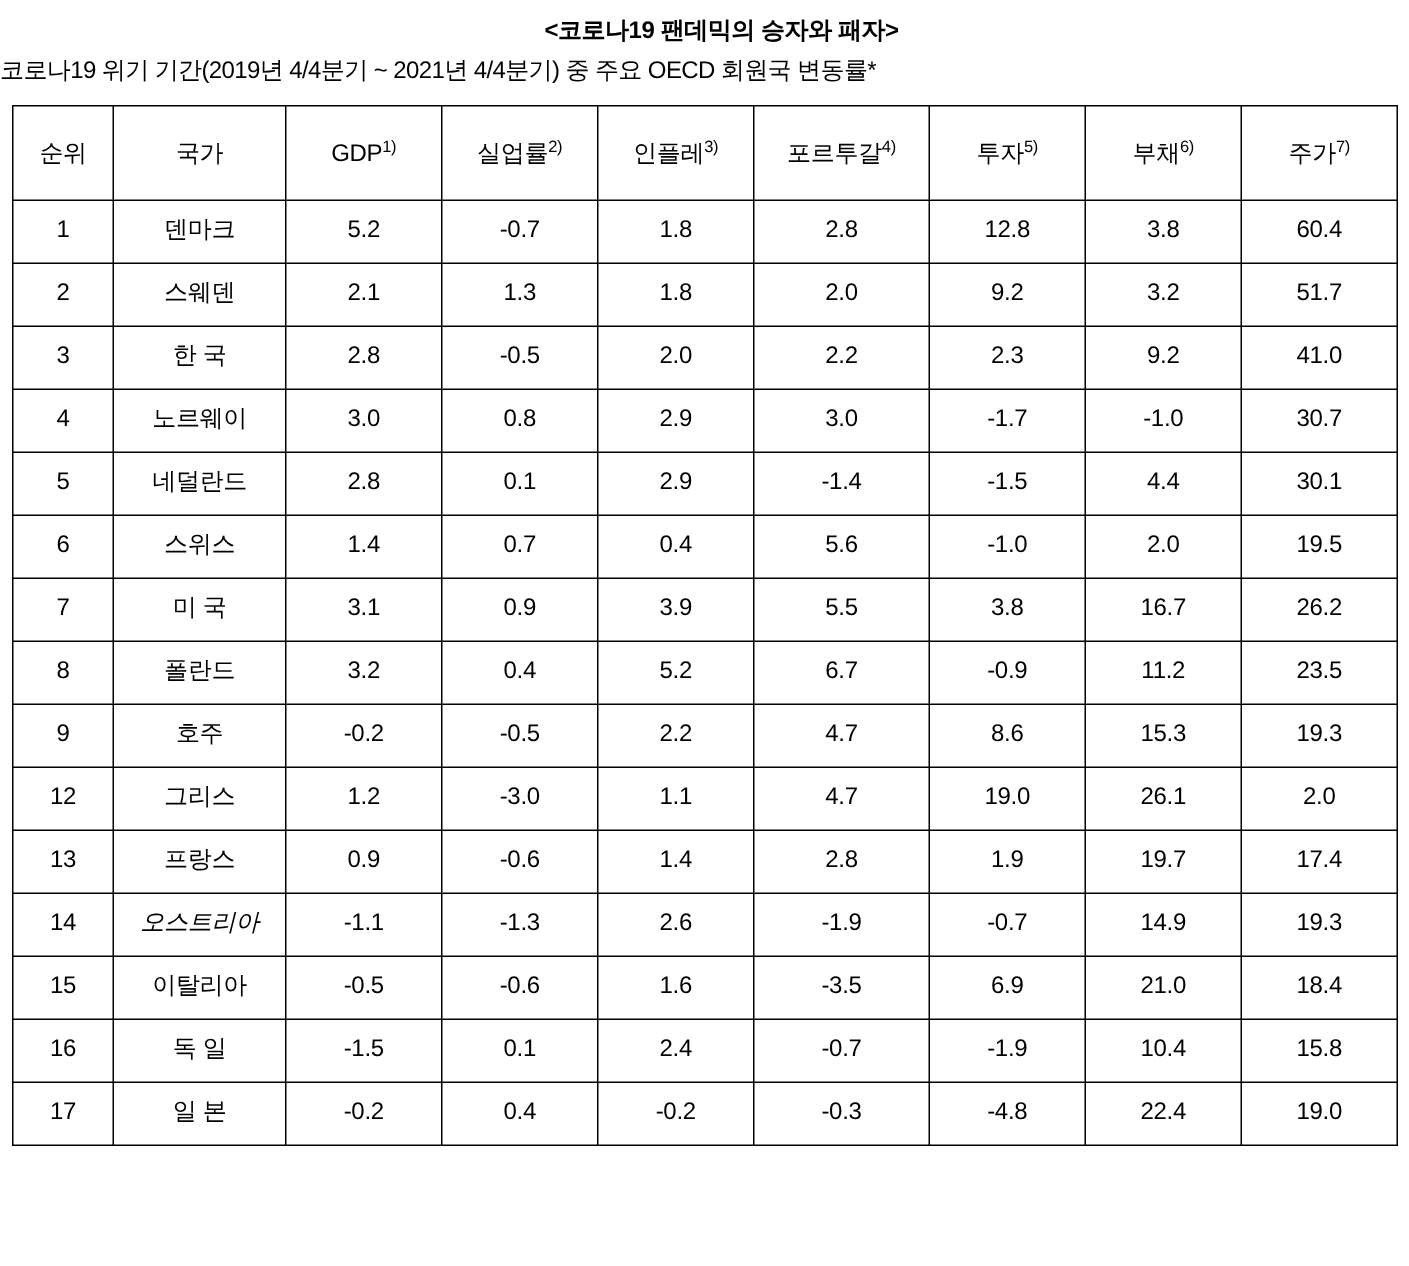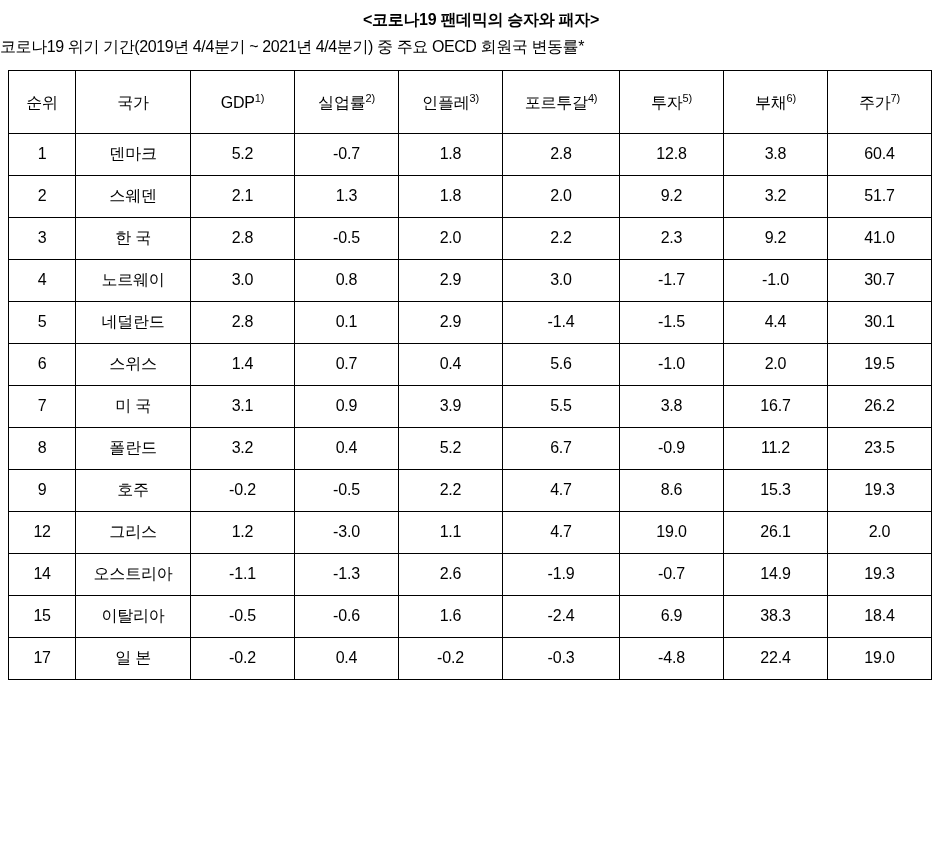--- a/index.html
+++ b/index.html
@@ -58,20 +58,21 @@
   table.data thead th {
     height: 62px;
     font-size: 16px;
   }
   .sup {
     font-size: 11px;
     vertical-align: super;
   }
   .tall-cell {
     line-height: 1.3;
+    font-style: italic;
   }
   col.c-rank { width: 62px; }
   col.c-country { width: 106px; }
   col.c-gdp { width: 96px; }
   col.c-unemp { width: 96px; }
   col.c-infl { width: 96px; }
   col.c-income { width: 108px; }
   col.c-invest { width: 96px; }
   col.c-debt { width: 96px; }
   col.c-stock { width: 96px; }
@@ -215,40 +216,62 @@
             <td>그리스</td>
             <td>1.2</td>
             <td>-3.0</td>
             <td>1.1</td>
             <td>4.7</td>
             <td>19.0</td>
             <td>26.1</td>
             <td>2.0</td>
           </tr>
           <tr>
+            <td>13</td>
+            <td>프랑스</td>
+            <td>0.9</td>
+            <td>-0.6</td>
+            <td>1.4</td>
+            <td>2.8</td>
+            <td>1.9</td>
+            <td>19.7</td>
+            <td>17.4</td>
+          </tr>
+          <tr>
             <td>14</td>
             <td class="tall-cell">오스트리아</td>
             <td>-1.1</td>
             <td>-1.3</td>
             <td>2.6</td>
             <td>-1.9</td>
             <td>-0.7</td>
             <td>14.9</td>
             <td>19.3</td>
           </tr>
           <tr>
             <td>15</td>
             <td>이탈리아</td>
             <td>-0.5</td>
             <td>-0.6</td>
             <td>1.6</td>
-            <td>-2.4</td>
+            <td>-3.5</td>
             <td>6.9</td>
-            <td>38.3</td>
+            <td>21.0</td>
             <td>18.4</td>
+          </tr>
+          <tr>
+            <td>16</td>
+            <td>독 일</td>
+            <td>-1.5</td>
+            <td>0.1</td>
+            <td>2.4</td>
+            <td>-0.7</td>
+            <td>-1.9</td>
+            <td>10.4</td>
+            <td>15.8</td>
           </tr>
           <tr>
             <td>17</td>
             <td>일 본</td>
             <td>-0.2</td>
             <td>0.4</td>
             <td>-0.2</td>
             <td>-0.3</td>
             <td>-4.8</td>
             <td>22.4</td>

